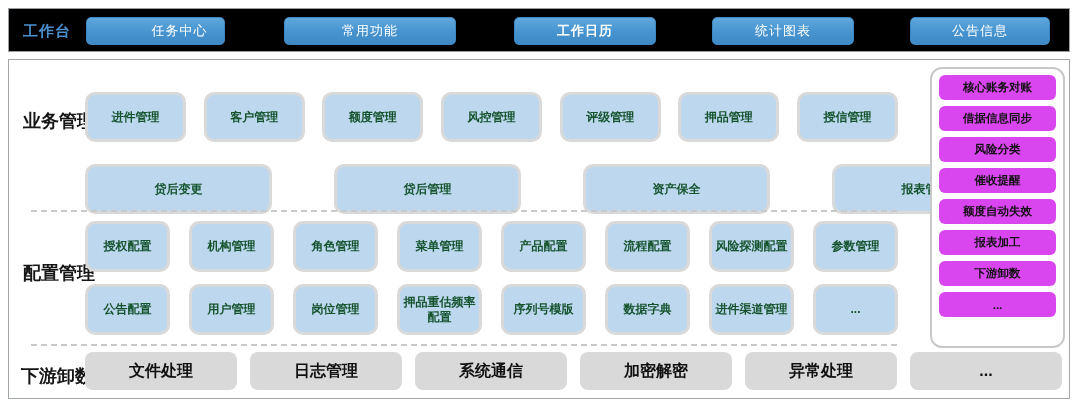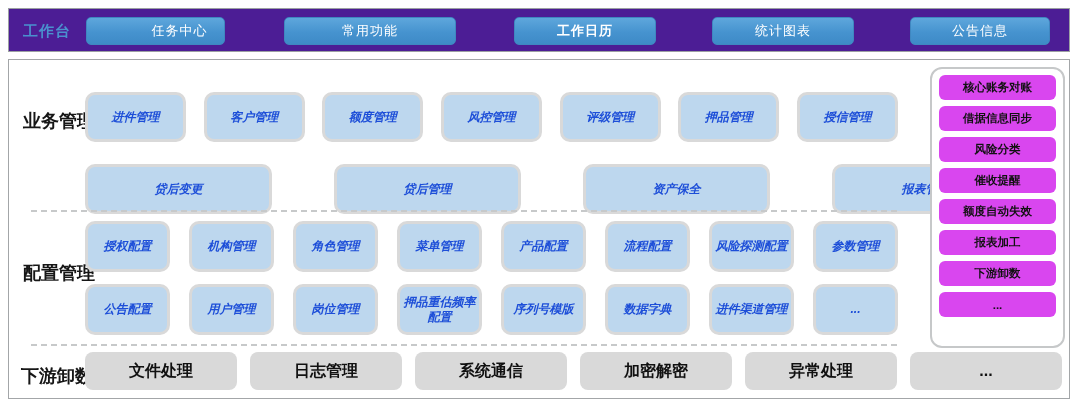--- a/index.html
+++ b/index.html
@@ -4,21 +4,21 @@
 <style>
   * { margin: 0; padding: 0; box-sizing: border-box; }
   body { background: #ffffff; }
   .canvas {
     position: relative; width: 1080px; height: 406px; background: #ffffff;
     font-family: "Liberation Sans", sans-serif; color: #111;
   }
   
   .topbar {
     position: absolute; left: 8px; top: 8px; width: 1062px; height: 44px;
-    background: #4c1d95; border: 1px solid #9ca0a3;
+    background: #000000; border: 1px solid #9ca0a3;
   }
   .topbar-label {
     position: absolute; left: 14px; top: 13px;
     font-size: 15px; font-weight: bold; color: #4a90ce; letter-spacing: 1px;
   }
   .top-btn {
     position: absolute; top: 8px; height: 28px; border-radius: 5px;
     background: linear-gradient(#5ea7dc, #4693cf 55%, #3e8ac7);
     border: 1px solid #3f87c0;
     color: #ffffff; font-size: 13px; letter-spacing: 1px;
@@ -39,21 +39,21 @@
   .config-label { left: 14px; top: 201px; }
   .base-label   { left: 12px; top: 304px; }
   .row { position: absolute; display: flex; justify-content: space-between; }
   .biz-row1    { left: 76px; top: 32px;  width: 813px; }
   .biz-row2    { left: 76px; top: 104px;  width: 934px; }
   .config-row1 { left: 76px; top: 161px; width: 813px; }
   .config-row2 { left: 76px; top: 224px; width: 813px; }
   .base-row    { left: 76px; top: 292px; width: 977px; }
   .box {
     display: flex; align-items: center; justify-content: center; text-align: center;
-    font-weight: bold; font-size: 12px; line-height: 1.25; color: #1d4ed8; font-style: italic;
+    font-weight: bold; font-size: 12px; line-height: 1.25; color: #14532d;
   }
   .blue {
     background: #bdd7ee; border: 3px solid #d9d9d9; border-radius: 10px; height: 50px;
   }
   .biz-row1 .blue { width: 101px; }
   .biz-row2 .blue { width: 187px; }
   .config-row1 .blue, .config-row2 .blue { width: 85px; height: 51px; padding: 0 3px; }
   .gray-box {
     background: #d9d9d9; border-radius: 8px;
     display: flex; align-items: center; justify-content: center;

